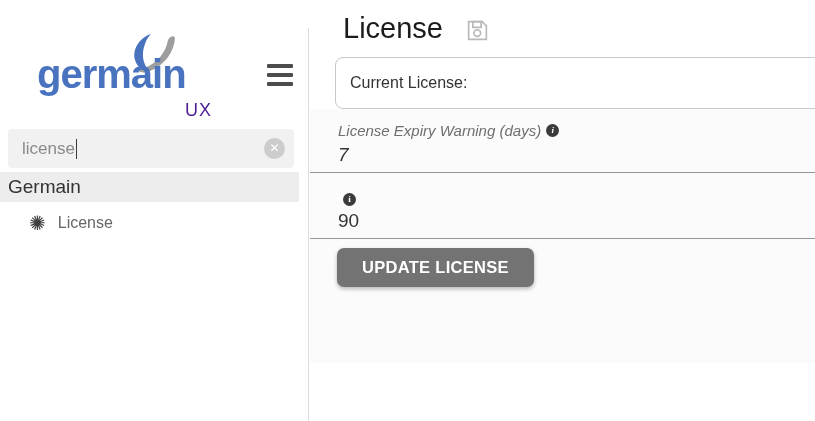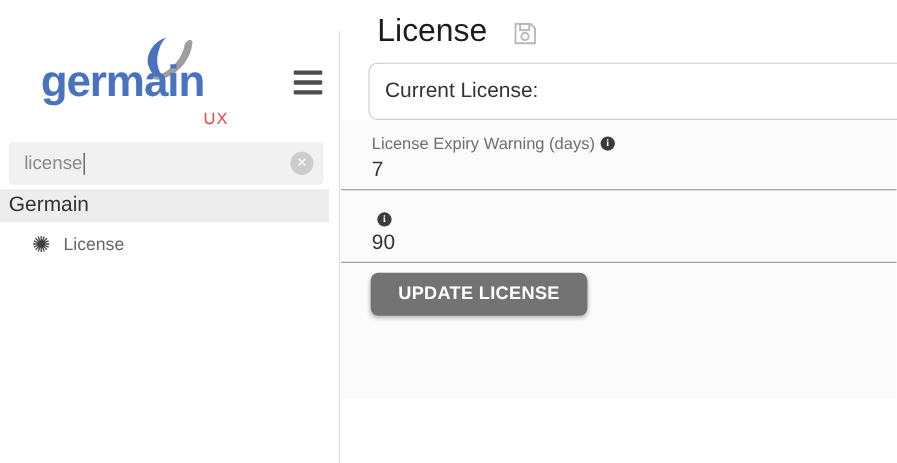--- a/index.html
+++ b/index.html
@@ -6,21 +6,21 @@
   html,body { width:815px; height:421px; overflow:hidden; background:#fff;
               font-family:"Liberation Sans","DejaVu Sans",sans-serif; }
 
   
   .sidebar { position:absolute; left:0; top:0; width:309px; height:421px;
              background:#fff; border-right:1px solid #dcdcdc;margin-top:28px; }
   .logo-wrap { position:relative; height:96px; }
   .logo-swoosh { position:absolute; left:120px; top:5px; }
   .logo-brand { position:absolute; left:37px; top:24px; font-size:40px; font-weight:bold;
                 color:#4a73bf; letter-spacing:-1px; }
-  .logo-sub { position:absolute; left:185px; top:72px; font-size:15px; color:#ef4444;
+  .logo-sub { position:absolute; left:185px; top:72px; font-size:18px; color:#4c1d95;
               letter-spacing:1px; }
   .hamburger { position:absolute; left:267px; top:36px; width:26px; height:22px;
                display:flex; flex-direction:column; justify-content:space-between; cursor:pointer; }
   .hamburger span { display:block; height:4px; background:#4d4d4d; border-radius:1px; }
 
   .search-box { position:relative; margin:5px 14px 0 8px; height:39px; background:#f1f1f1;
                 border-radius:4px; display:flex; align-items:center; padding-left:14px; }
   .search-text { font-size:17px; color:#8a8a8a; }
   .caret { display:inline-block; width:1px; height:20px; background:#3a3a3a; margin-left:1px; }
   .clear-btn { position:absolute; right:9px; top:9px; width:21px; height:21px; border-radius:50%;
@@ -35,25 +35,25 @@
   .nav-label { margin-left:12px; font-size:16px; color:#666; }
 
   
   .main { position:absolute; left:310px; top:0; width:505px; height:421px; background:#fff; }
   .title-row { display:flex; align-items:center; padding:9px 0 0 33px; height:48px; }
   .page-title { font-size:29px; color:#1c1c1c; }
   .save-icon { margin-left:22px; margin-top:4px; }
 
   .license-box { margin:9px -12px 0 25px; border:1px solid #c9c9c9; border-radius:8px;
                  background:#fff; padding:10px 14px; }
-  .license-box div { font-size:19px; color:#333; line-height:30px; }
+  .license-box div { font-size:16px; color:#333; line-height:30px; }
 
   .form-section { background:#fbfbfb; height:254px; }
   .field { padding:0 0 4px 28px; border-bottom:1px solid #959595; }
-  .field.first { padding-top:12px; }
+  .field.first { padding-top:12px;font-style:italic; }
   .field.second { padding-top:20px; }
   .field-label { font-size:15px; color:#6e6e6e; line-height:19px; display:flex; align-items:center; }
   .info-icon { display:inline-block; width:13px; height:13px; border-radius:50%; background:#3b3b3b;
                color:#fff; font-size:9px; font-weight:bold; text-align:center; line-height:13px;
                margin-left:5px; font-family:"Liberation Serif","DejaVu Serif",serif; }
   .field-value { font-size:19px; color:#333; line-height:26px; margin-top:2px; }
 
   .update-btn { margin:9px 0 0 27px; display:inline-block; background:#737373; color:#fff;
                 border:none; border-radius:7px; padding:10px 25px; font-size:16.5px; font-weight:600;
                 letter-spacing:.3px; cursor:pointer; box-shadow:0 2px 4px rgba(0,0,0,.28);

